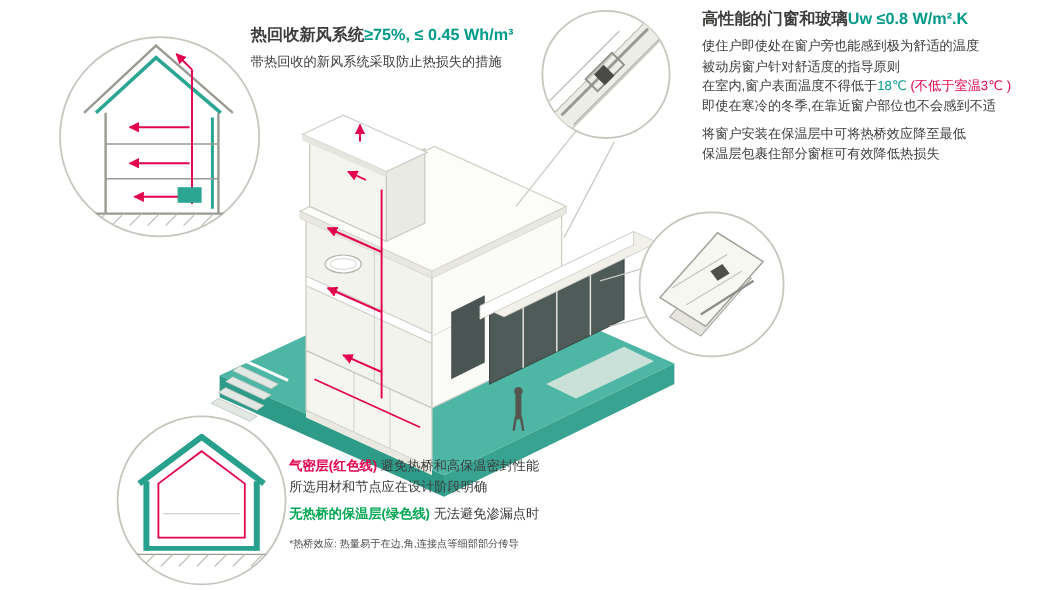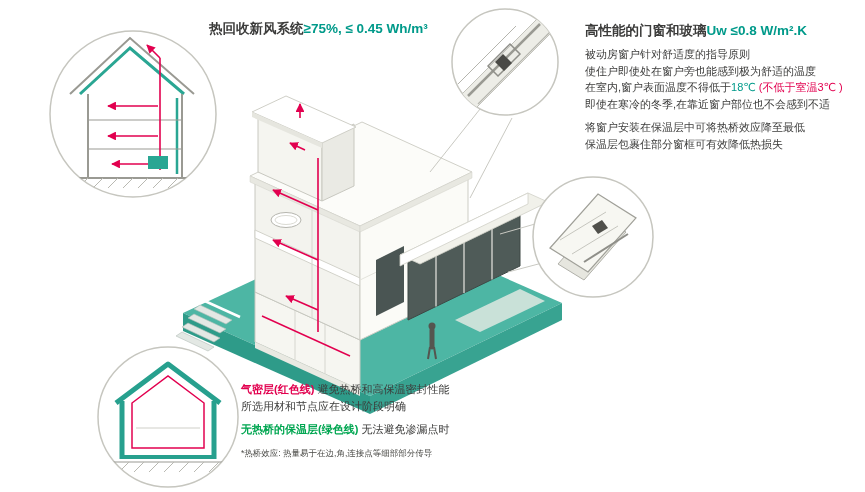--- a/index.html
+++ b/index.html
@@ -4,21 +4,21 @@
 <style>
   * { box-sizing: border-box; }
   html,body { margin:0; padding:0; }
   body { width:865px; height:492px; background:#ffffff; font-family:"Liberation Sans","DejaVu Sans",sans-serif; }
   .canvas { position:relative; width:865px; height:492px; overflow:hidden; background:#ffffff; color:#3c3c3b; }
   .art { position:absolute; left:0; top:0; }
   .sec { position:absolute; }
   h3 { font-size:13.5px; font-weight:bold; margin:0 0 6px 0; color:#3c3c3b; }
   .sec p { margin:0; font-size:11px; line-height:1.5; color:#3c3c3b; }
   #sec-vent { left:209px; top:20px; width:345px; }
-  #sec-win  { left:585px; top:22px; width:278px; }
+  #sec-win  { left:585px; top:7px; width:278px; }
   #sec-prof { left:656px; top:207px; width:209px; }
   #sec-prof p { font-size:10px; line-height:1.45; }
   #sec-ther { left:241px; top:381px; width:318px; }
   .teal  { color:#009a8a; }
   .red   { color:#e2004f; }
   .green { color:#00a651; }
   .stat  { font-weight:bold; }
   .gap   { height:7px; }
   .footnote { font-size:8.5px !important; margin-top:9px !important; color:#4a4a46 !important; }
 </style>
@@ -204,26 +204,27 @@
             <line x1="179" y1="472" x2="189" y2="462"></line>
           <line x1="194" y1="472" x2="204" y2="462"></line>
             <line x1="209" y1="472" x2="219" y2="462"></line>
         </g>
       </g>
     </g>
   </svg>
 
   <section class="sec" id="sec-vent">
     <h3><span>热回收新风系统</span><span class="teal">≥75%, ≤ 0.45 Wh/m³</span></h3>
+    <p>带热回收的新风系统采取防止热损失的措施</p>
   </section>
 
   <section class="sec" id="sec-win">
     <h3><span>高性能的门窗和玻璃</span><span class="teal">Uw ≤0.8 W/m².K</span></h3>
+    <p>使住户即使处在窗户旁也能感到极为舒适的温度</p>
     <p>被动房窗户针对舒适度的指导原则</p>
-    <p>使住户即使处在窗户旁也能感到极为舒适的温度</p>
     <p><span>在室内,窗户表面温度不得低于</span><span class="teal">18℃</span><span class="red"> (不低于室温3℃ )</span></p>
     <p>即使在寒冷的冬季,在靠近窗户部位也不会感到不适</p>
     <div class="gap"></div>
     <p>将窗户安装在保温层中可将热桥效应降至最低</p>
     <p>保温层包裹住部分窗框可有效降低热损失</p>
   </section>
 
 
   <section class="sec" id="sec-ther">
     <p><span class="red stat">气密层(红色线)</span><span> 避免热桥和高保温密封性能</span></p>

